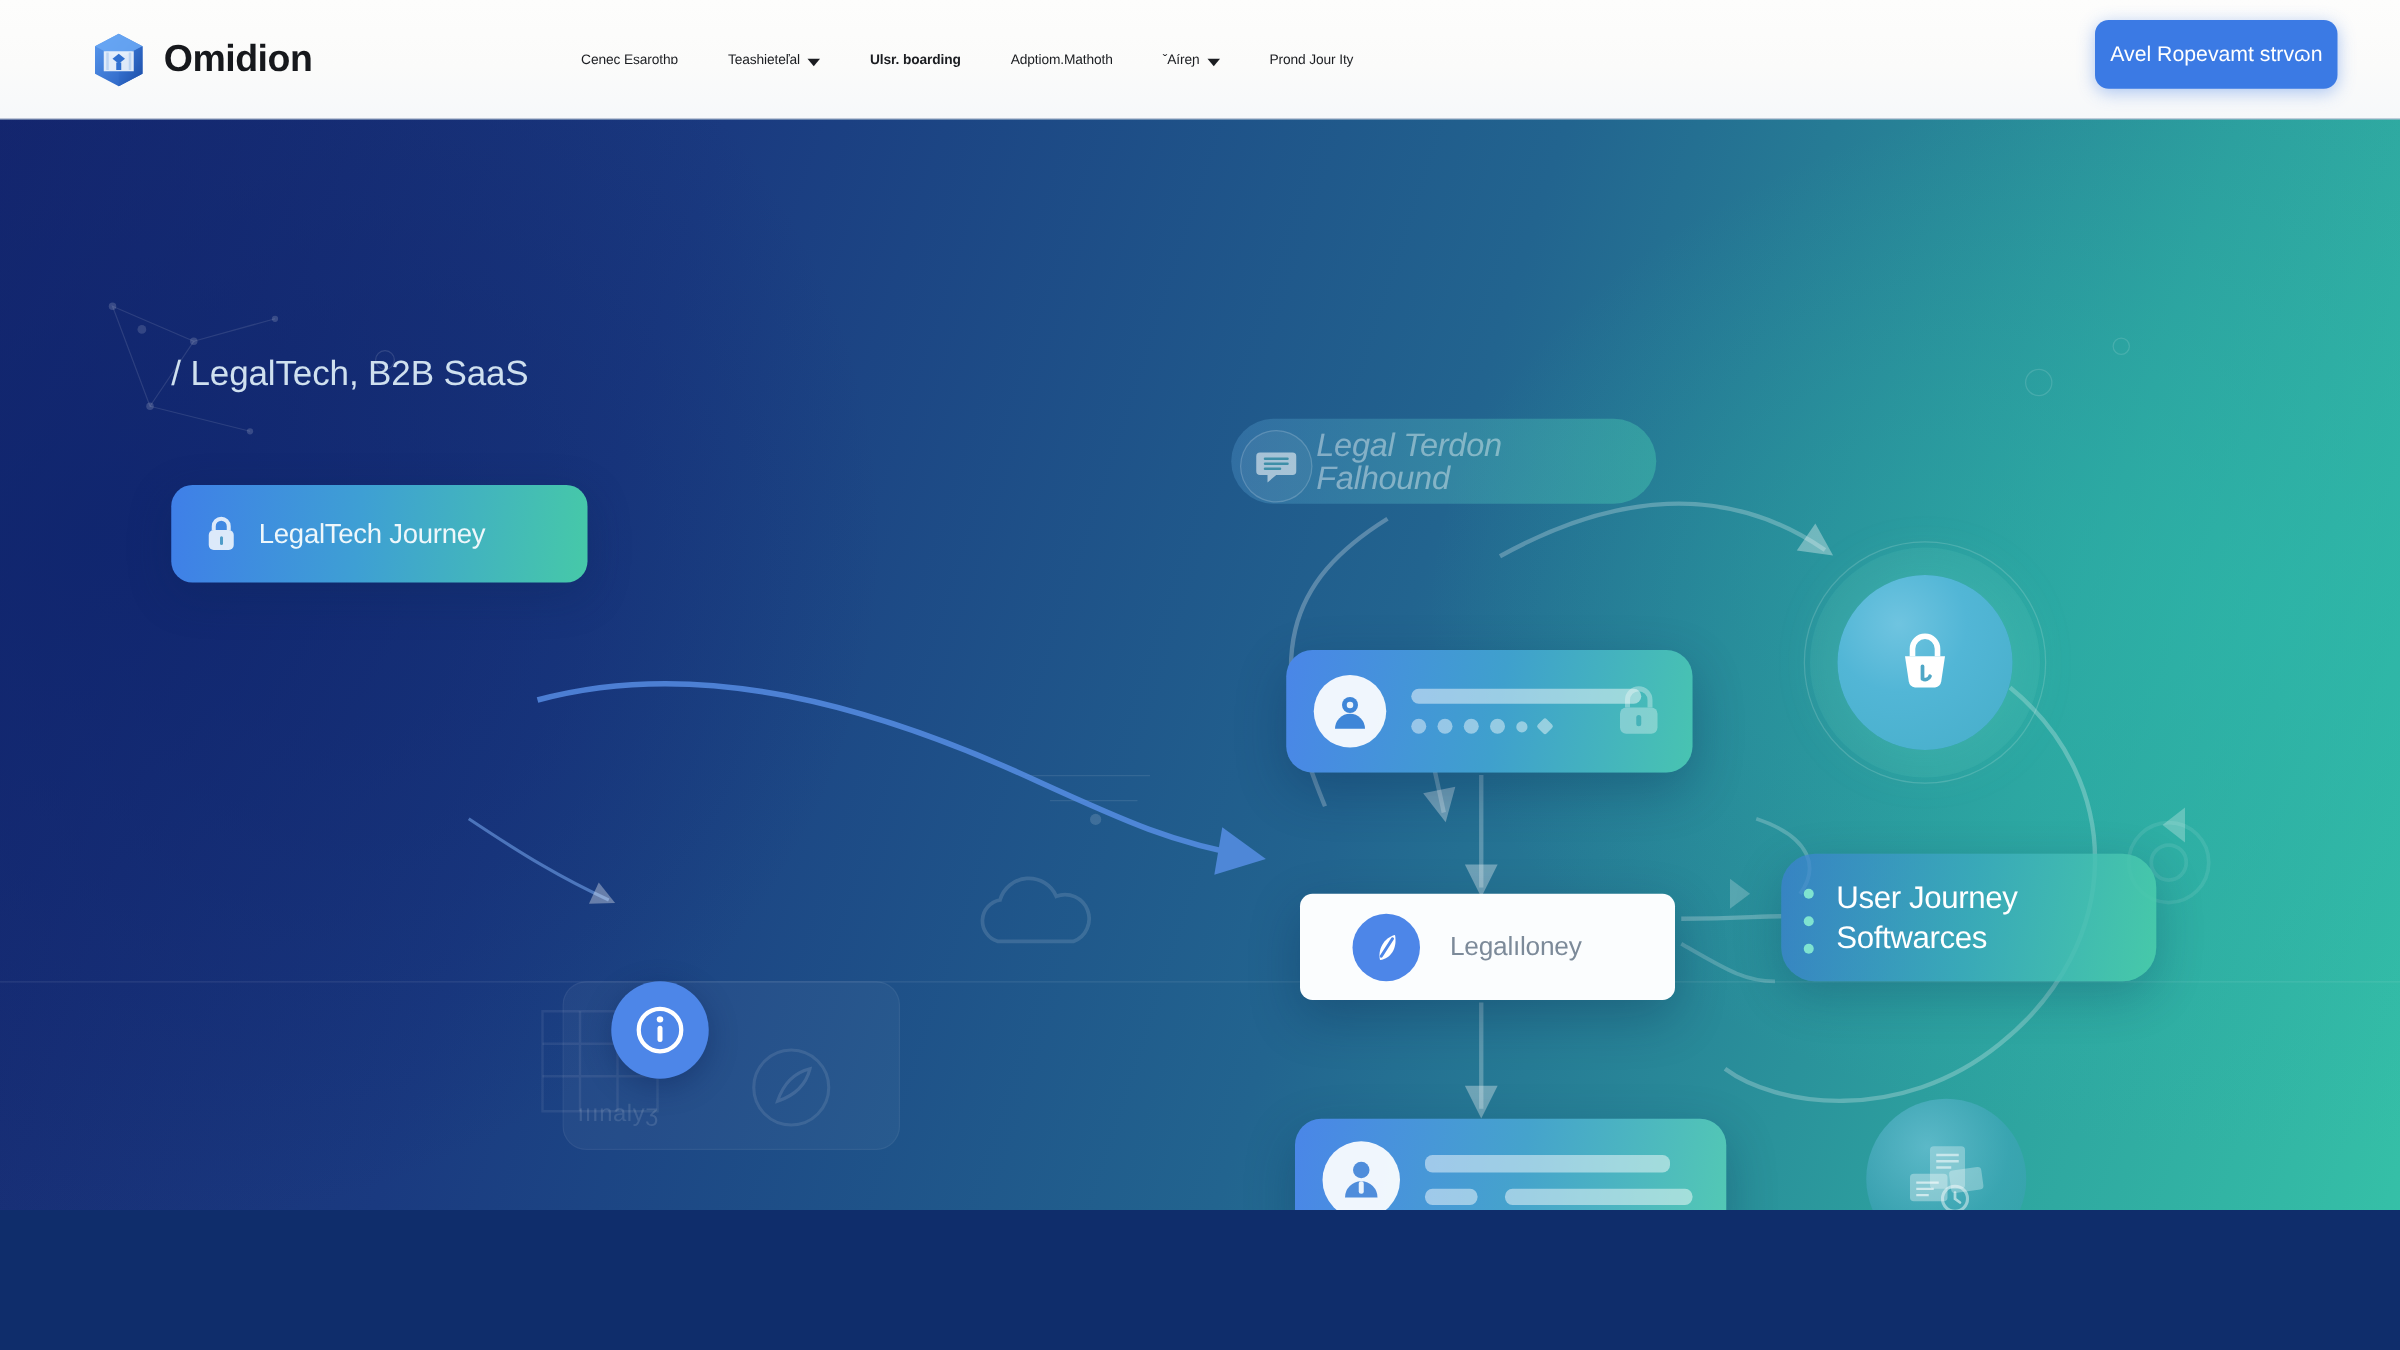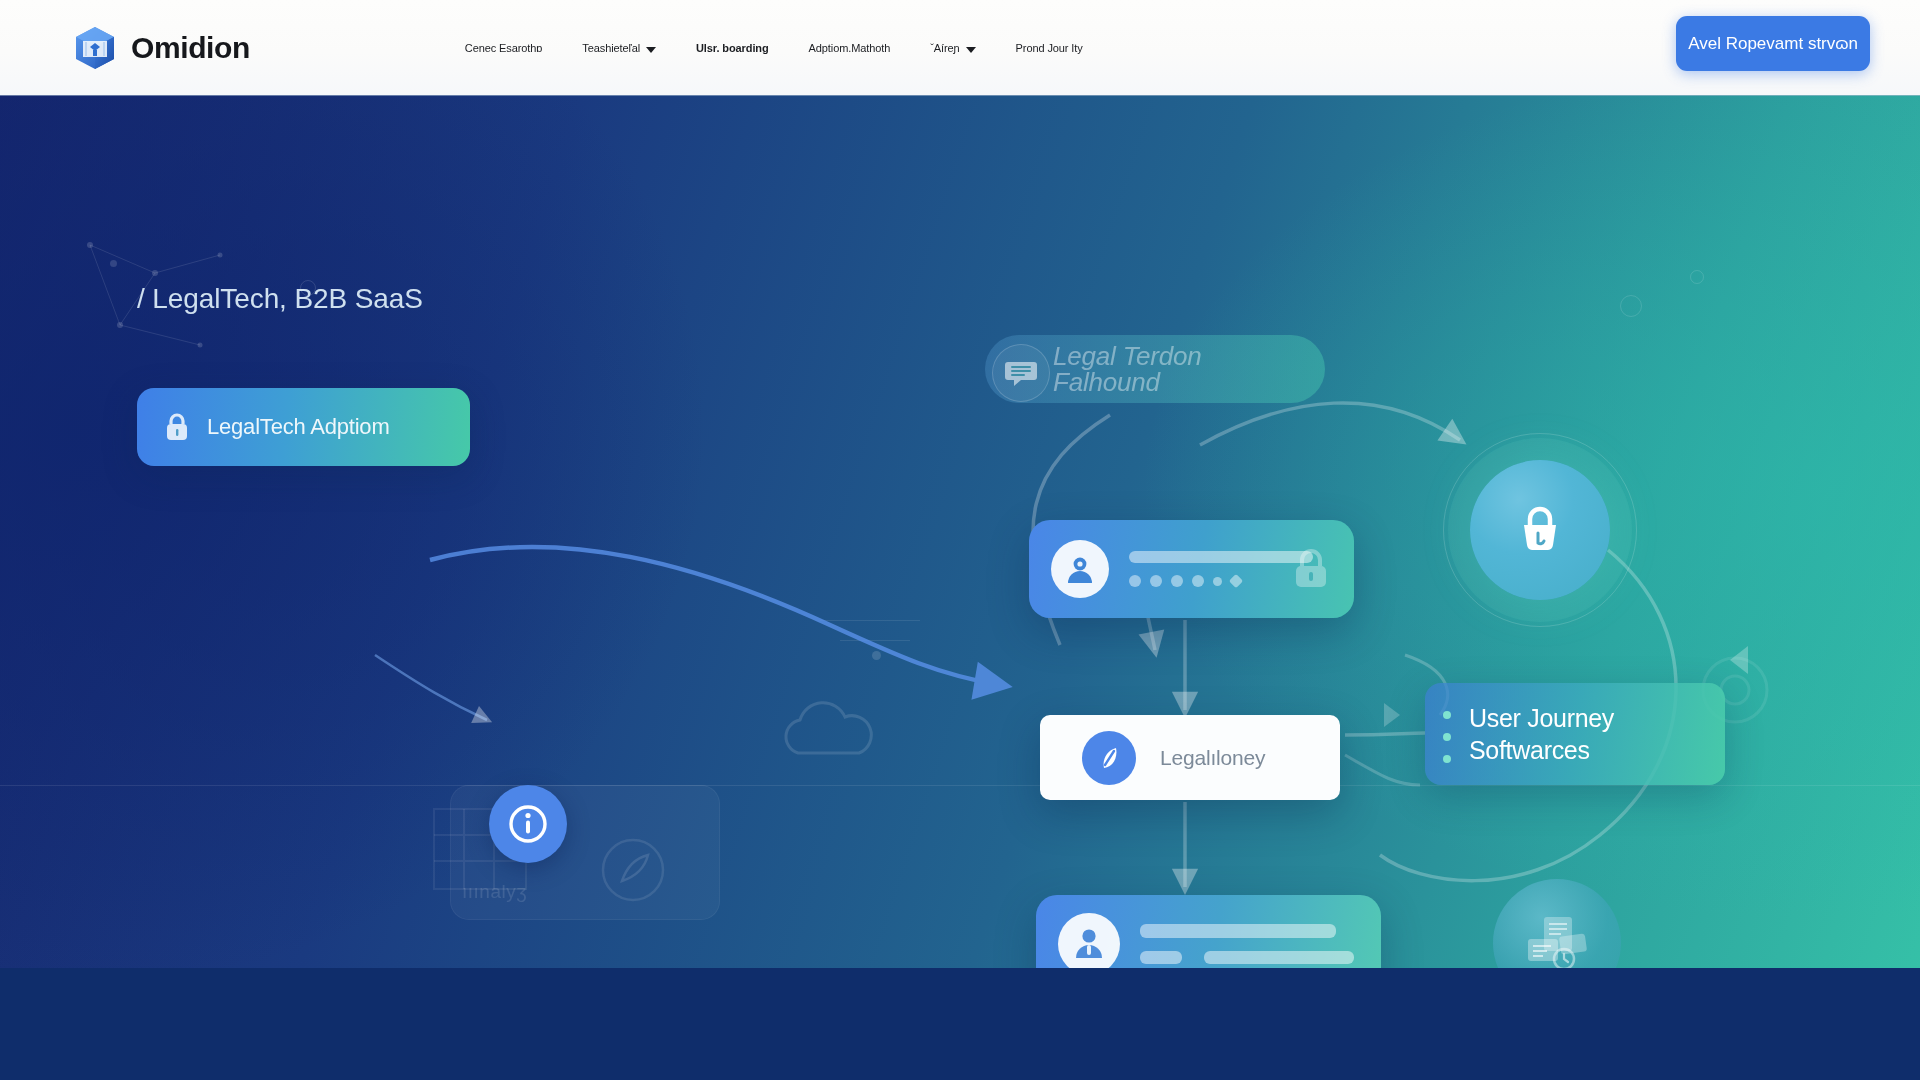--- a/index.html
+++ b/index.html
@@ -123,21 +123,21 @@
     background:linear-gradient(100deg,#4a86e8 0%,#3fa0cd 52%,#48c4b1 100%);
     box-shadow:0 14px 40px rgba(10,35,80,.30);
   }
   .c-white {
     left:1040px; top:620px; width:300px; height:85px; border-radius:10px;
     background:#fbfdfe; padding-left:20px; gap:24px;
     box-shadow:0 14px 40px rgba(8,28,70,.28);
   }
   .c-white .lbl { font-size:21px; color:#7c8a99; letter-spacing:-.2px; }
   .c-journey {
-    left:1425px; top:588px; width:300px; height:102px; border-radius:16px;
+    left:1425px; top:588px; width:300px; height:102px; border-radius:27px;
     background:linear-gradient(100deg,rgba(60,125,210,.72) 0%,rgba(60,170,190,.80) 50%,rgba(74,205,170,.88) 100%);
     padding-left:44px;
     box-shadow:0 12px 38px rgba(10,35,80,.24);
   }
   .c-journey .lbl {
     font-size:25px; line-height:32px; color:#fff; letter-spacing:-.3px;
   }
   .jdots { position:absolute; left:1443px; top:616px; }
   .jdot { width:8px;height:8px;border-radius:50%;background:#7fe3d0;margin-bottom:14px; }
 
@@ -345,21 +345,21 @@
       <div class="sub">/ LegalTech, B2B SaaS</div>
 
       <button class="pill">
         <span>
           <svg width="26" height="30" viewBox="0 0 26 30">
             <path d="M7 12 V9 a6 6 0 0 1 12 0 v3" fill="none" stroke="rgba(255,255,255,.82)" stroke-width="3.2"></path>
             <rect x="3" y="12" width="20" height="16" rx="4" fill="rgba(255,255,255,.82)"></rect>
             <rect x="12" y="17" width="2.4" height="7" rx="1.2" fill="#4f9dc8"></rect>
           </svg>
         </span>
-        <span class="pill-label">LegalTech Adptiom</span>
+        <span class="pill-label">LegalTech Journey</span>
       </button>
     </div>
 
     <div class="lpanel"></div>
     <div class="lpanel-text">ııınalyʒ</div>
     <svg class="deco" style="left:598px;top:740px;" width="70" height="70" viewBox="0 0 70 70">
       <circle cx="35" cy="35" r="30" fill="none" stroke="rgba(255,255,255,.10)" stroke-width="2.5"></circle>
       <path d="M24 46 C30 28 42 22 50 20 C48 28 42 40 24 46 Z" fill="none" stroke="rgba(255,255,255,.12)" stroke-width="2.5"></path>
     </svg>
 

